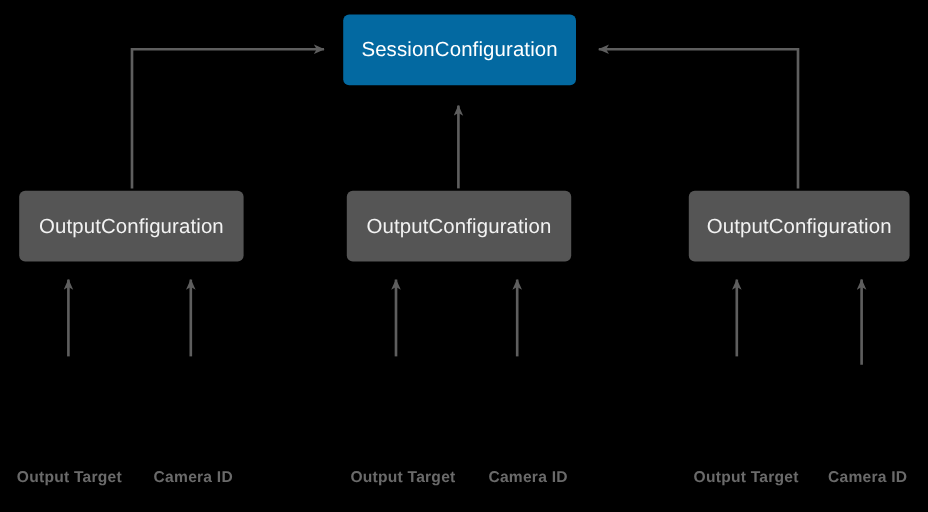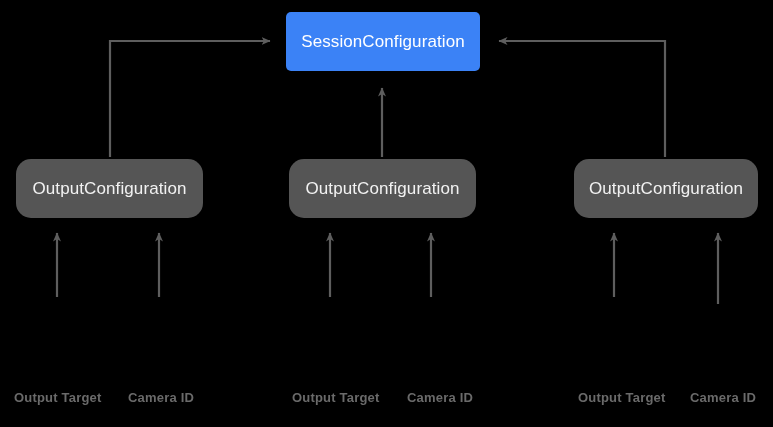--- a/index.html
+++ b/index.html
@@ -30,28 +30,27 @@
     justify-content: center;
     border-radius: 5px;
     box-sizing: border-box;
   }
   .node-label {
     font-size: 17px;
     letter-spacing: 0.1px;
     white-space: nowrap;
   }
   .node.session {
-    background: #3b82f6;
+    background: #0369a1;
   }
   .node.session .node-label {
     color: #ffffff;
   }
   .node.output {
     background: #555555;
-    border-radius: 15px;
   }
   .node.output .node-label {
     color: #f2f2f2;
   }
   .leaf-label {
     position: absolute;
     font-size: 13px;
     font-weight: bold;
     color: #6a6a6a;
     white-space: nowrap;

